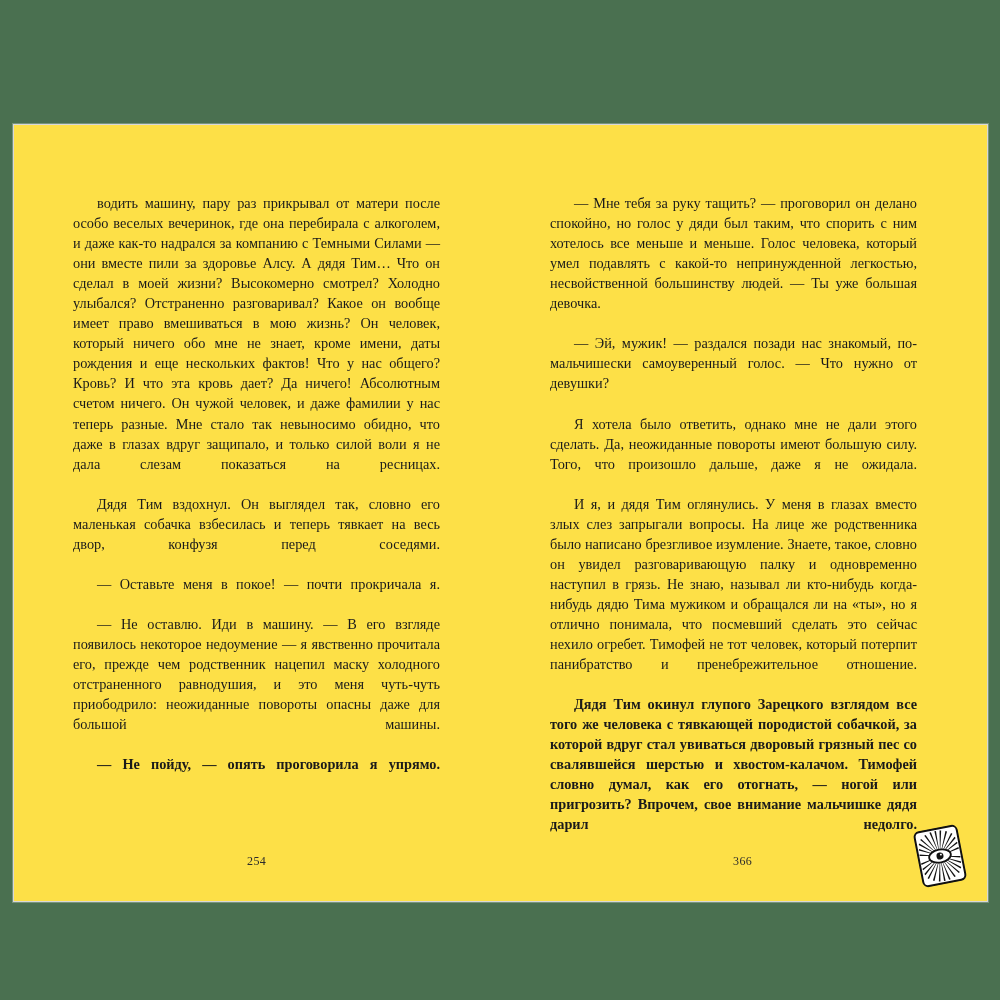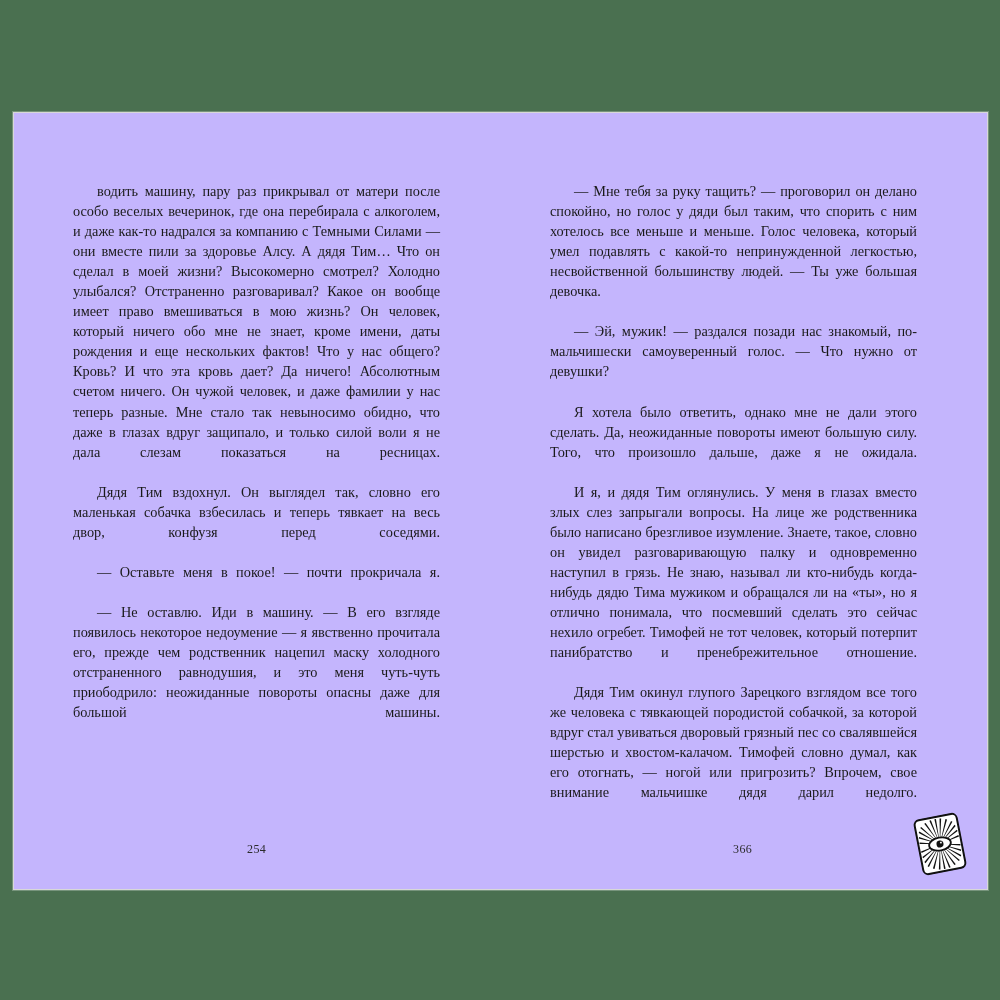--- a/index.html
+++ b/index.html
@@ -11,24 +11,24 @@
   }
 
   body {
     background: #4a7050;
     font-family: "Liberation Serif", "DejaVu Serif", serif;
   }
 
   #book-spread {
     position: absolute;
     left: 13px;
-    top: 112px;
+    top: 124px;
     width: 975px;
     height: 778px;
-    background: #c4b5fd;
+    background: #fde047;
     border: 1px solid #d8d8d8;
     box-shadow: 0 0 0 1px rgba(255,255,255,0.25);
   }
 
   .page {
     position: absolute;
     top: 0;
     height: 100%;
   }
 
@@ -47,21 +47,21 @@
     -webkit-hyphens: manual;
   }
 
   #page-left .text-column  { left: 59px; width: 367px; }
   #page-right .text-column { left: 49px; width: 367px; }
 
   .para {
     margin: 0;
     text-indent: 24px;
   }
-  .para:last-child { text-align: justify; }
+  .para:last-child { text-align: justify; font-weight: bold; }
 
   
   .para::after {
     content: "";
     display: inline-block;
     width: 100%;
   }
 
   .folio {
     position: absolute;
@@ -87,20 +87,21 @@
 <body>
 
 <div id="book-spread">
 
   <div class="page" id="page-left">
     <div class="text-column">
       <p class="para">водить машину, пару раз прикрывал от матери после особо веселых вечеринок, где она перебирала с алкоголем, и даже как-то надрался за компанию с Темными Силами — они вместе пили за здоровье Алсу. А дядя Тим… Что он сделал в моей жизни? Высокомерно смотрел? Холодно улыбался? Отстраненно разговаривал? Какое он вообще имеет право вмешиваться в мою жизнь? Он человек, который ничего обо мне не знает, кроме имени, даты рождения и еще нескольких фактов! Что у нас общего? Кровь? И что эта кровь дает? Да ничего! Абсолютным счетом ничего. Он чужой человек, и даже фамилии у нас теперь разные. Мне стало так невыносимо обидно, что даже в глазах вдруг защипало, и только силой воли я не дала слезам показаться на ресницах.</p>
       <p class="para">Дядя Тим вздохнул. Он выглядел так, словно его маленькая собачка взбесилась и теперь тявкает на весь двор, конфузя перед соседями.</p>
       <p class="para">— Оставьте меня в покое! — почти прокричала я.</p>
       <p class="para">— Не оставлю. Иди в машину. — В его взгляде появилось некоторое недоумение — я явственно прочитала его, прежде чем родственник нацепил маску холодного отстраненного равнодушия, и это меня чуть-чуть приободрило: неожиданные повороты опасны даже для большой машины.</p>
+      <p class="para">— Не пойду, — опять проговорила я упрямо.</p>
     </div>
     <div class="folio">254</div>
   </div>
 
   <div class="page" id="page-right">
     <div class="text-column">
       <p class="para">— Мне тебя за руку тащить? — проговорил он делано спокойно, но голос у дяди был таким, что спорить с ним хотелось все меньше и меньше. Голос человека, который умел подавлять с какой-то непринужденной легкостью, несвойственной большинству людей. — Ты уже большая девочка.</p>
       <p class="para">— Эй, мужик! — раздался позади нас знакомый, по-мальчишески самоуверенный голос. — Что нужно от девушки?</p>
       <p class="para">Я хотела было ответить, однако мне не дали этого сделать. Да, неожиданные повороты имеют большую силу. Того, что произошло дальше, даже я не ожидала.</p>
       <p class="para">И я, и дядя Тим оглянулись. У меня в глазах вместо злых слез запрыгали вопросы. На лице же родственника было написано брезгливое изумление. Знаете, такое, словно он увидел разговаривающую палку и одновременно наступил в грязь. Не знаю, называл ли кто-нибудь когда-нибудь дядю Тима мужиком и обращался ли на «ты», но я отлично понимала, что посмевший сделать это сейчас нехило огребет. Тимофей не тот человек, который потерпит панибратство и пренебрежительное отношение.</p>

